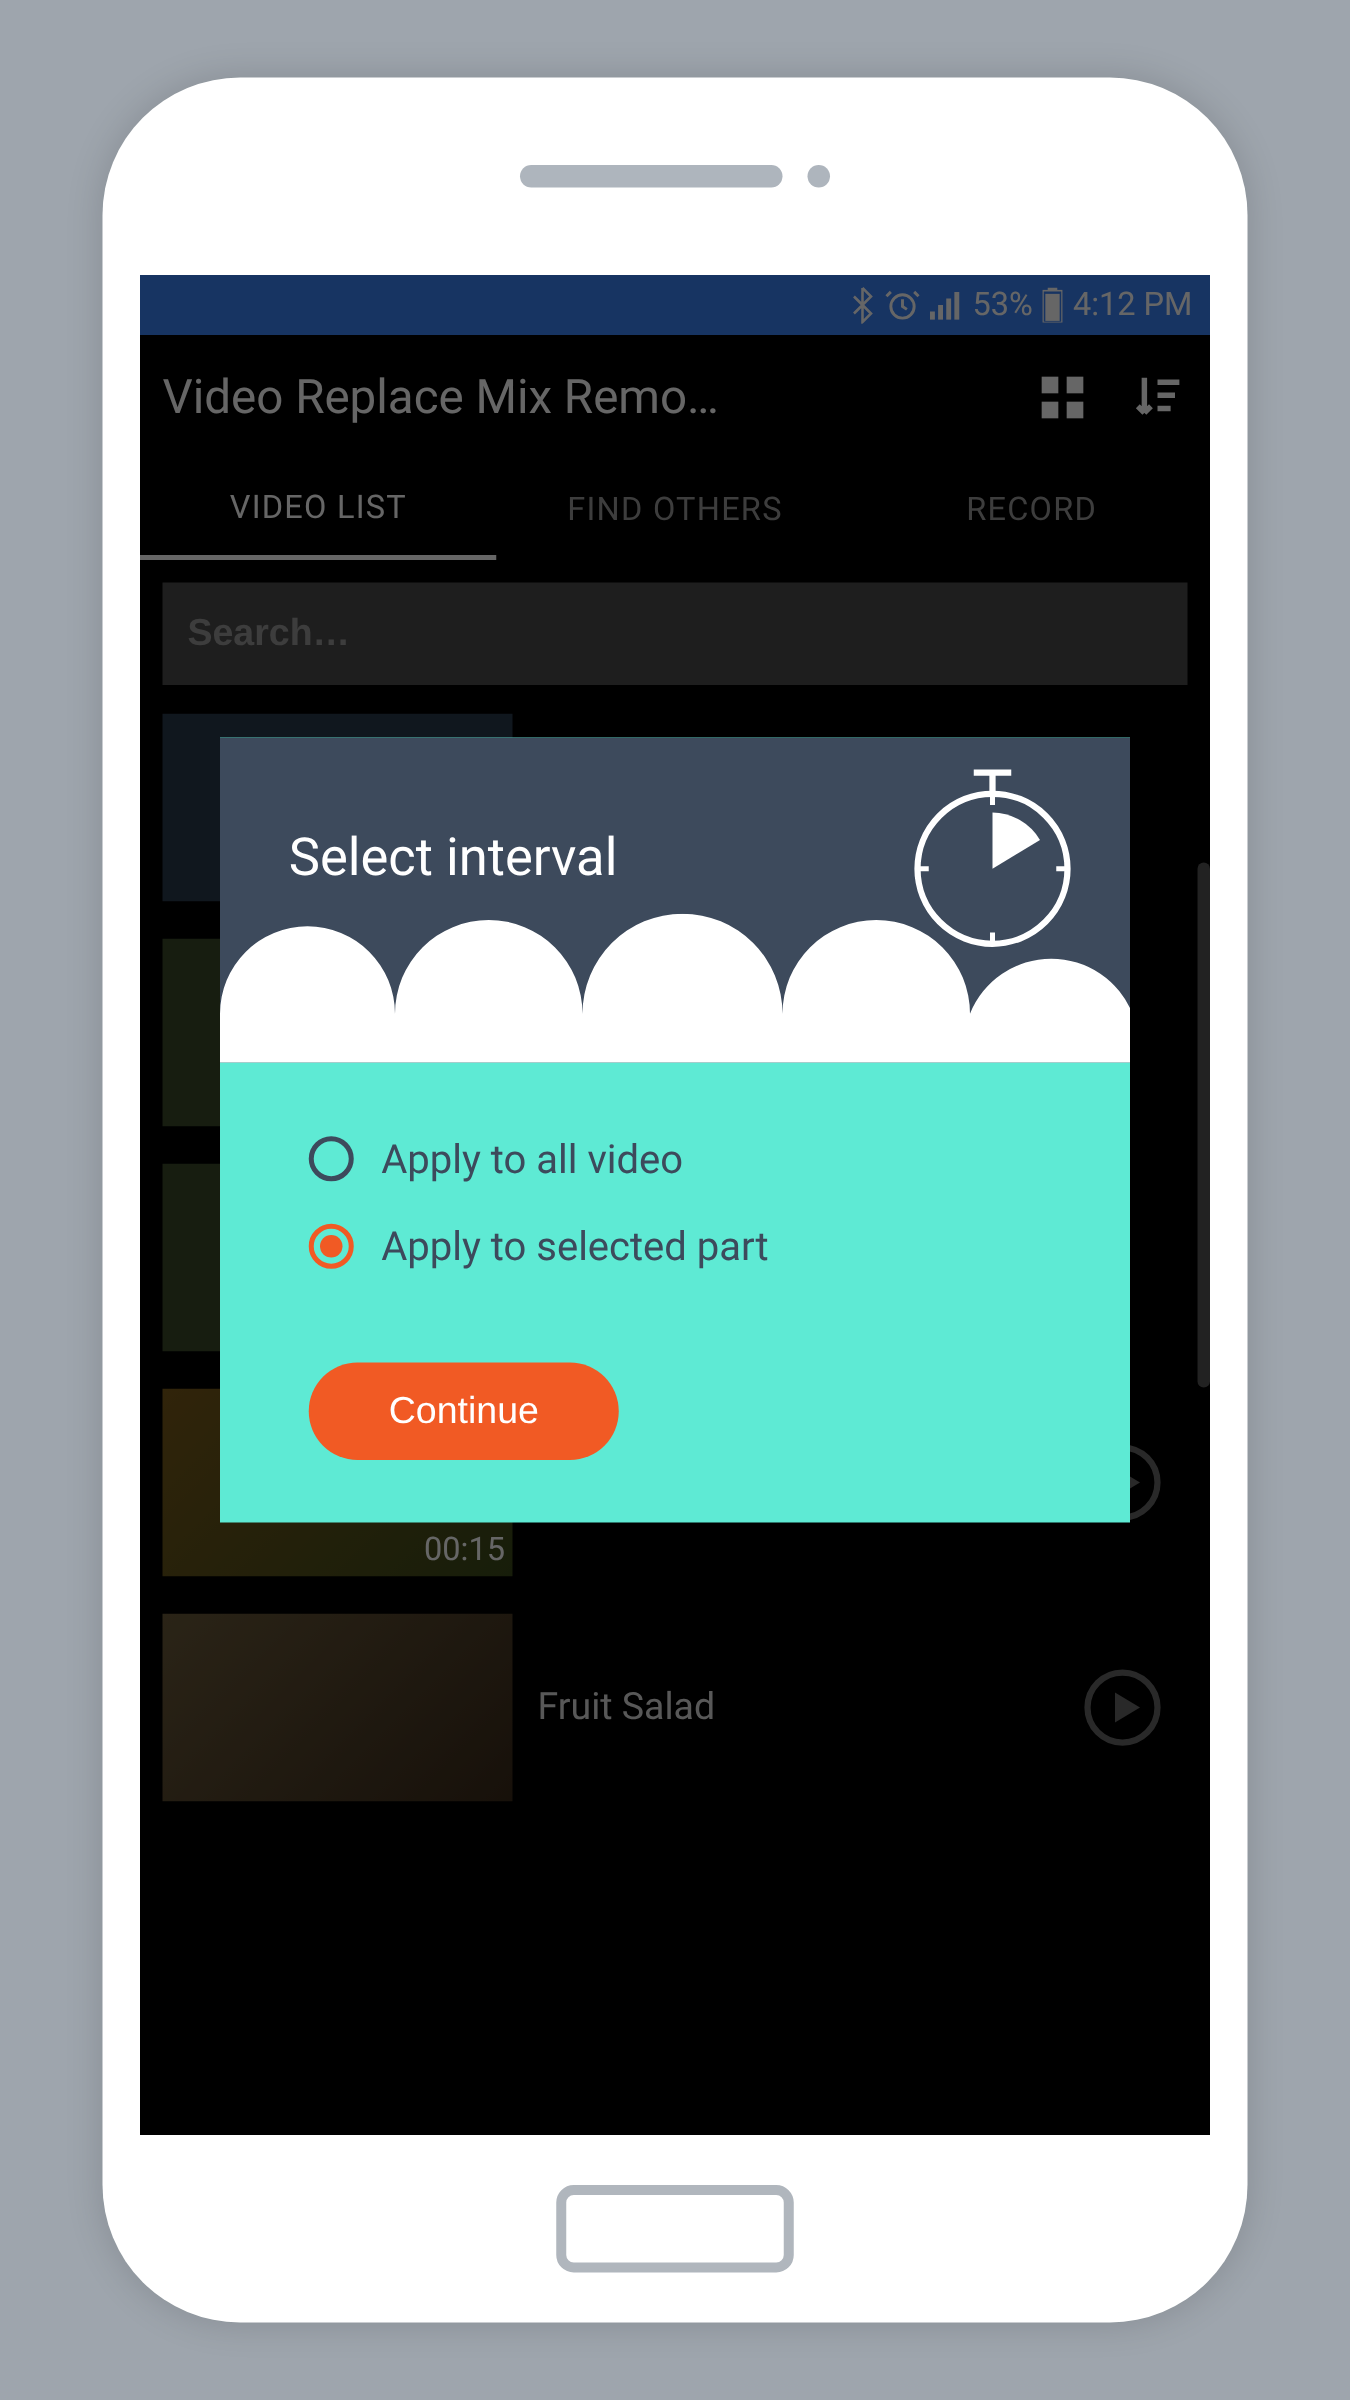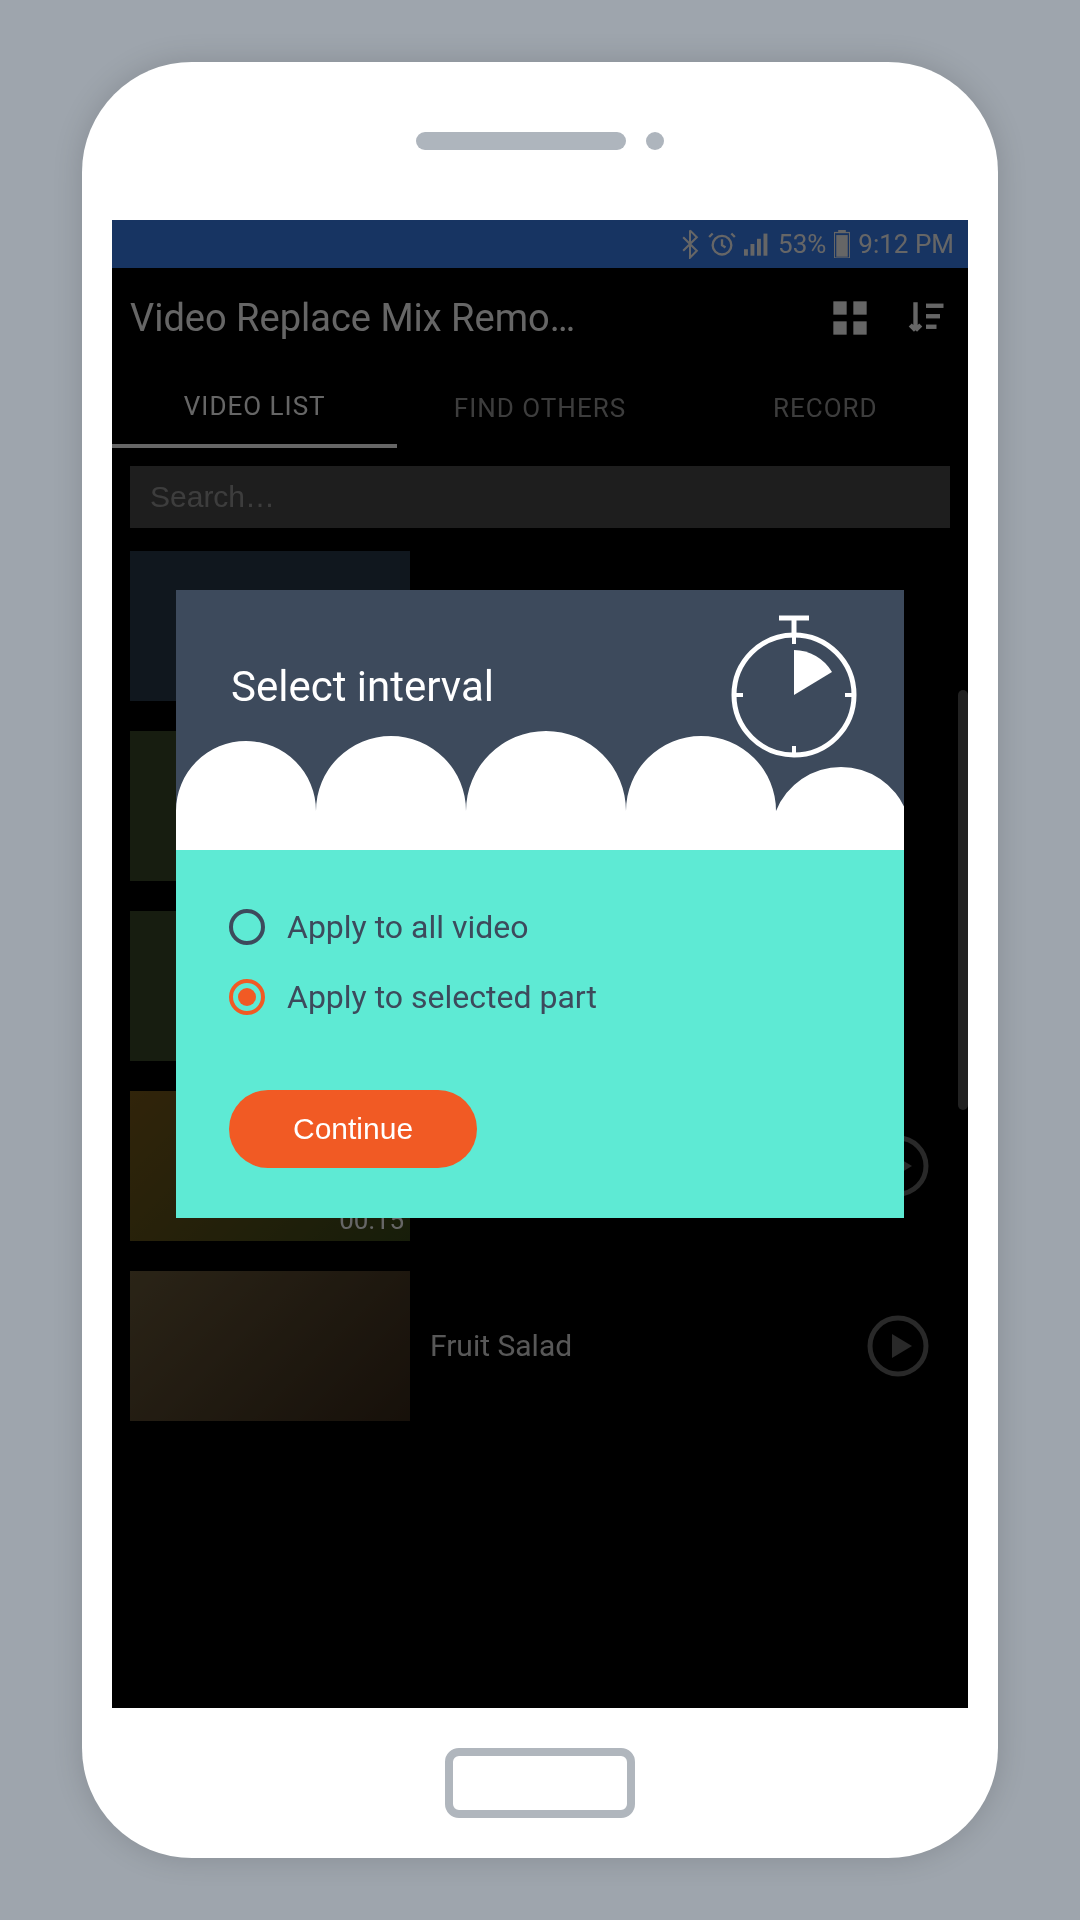--- a/index.html
+++ b/index.html
@@ -101,26 +101,27 @@
 }
 .tab.active {
   color: #fff;
   border-bottom: 4px solid #fff;
 }
 .search-row {
   padding: 18px;
 }
 .search-input {
   width: 100%;
-  height: 62px;
+  height: 82px;
   background: #4d4d4d;
   border: none;
   padding: 0 20px;
   font-size: 30px;
   color: #fff;
+  font-weight: bold;
 }
 .search-input::placeholder { color: #9a9a9a; }
 .list {
   padding: 0 18px;
 }
 .list-item {
   display: flex;
   align-items: center;
   gap: 20px;
   height: 160px;
@@ -196,21 +197,21 @@
   top: 20px;
 }
 .cloud-wave {
   position: absolute;
   bottom: -1px;
   left: 0;
   right: 0;
   height: 120px;
 }
 .dialog-body {
-  padding: 58px 53px 50px;
+  padding: 58px 71px 50px;
 }
 .radio-row {
   display: flex;
   align-items: center;
   gap: 22px;
   margin-bottom: 32px;
 }
 .radio-outline {
   width: 36px;
   height: 36px;
@@ -283,21 +284,21 @@
           <rect x="5" y="9" width="3" height="9" fill="#fff"></rect>
           <rect x="10" y="5" width="3" height="13" fill="#fff"></rect>
           <rect x="15" y="1" width="3" height="17" fill="#fff"></rect>
         </svg>
       <span>53%</span>
       <svg width="16" height="28" viewBox="0 0 12 22">
           <rect x="0" y="2" width="12" height="20" stroke="#fff" stroke-width="1" fill="none"></rect>
           <rect x="3" y="0" width="6" height="2" fill="#fff"></rect>
           <rect x="1.5" y="4" width="9" height="17" fill="#fff"></rect>
         </svg>
-      <span>9:12 PM</span>
+      <span>4:12 PM</span>
     </div>
 
     <div class="app-bar">
       <div class="app-title">Video Replace Mix Remo…</div>
       <div class="icon-btn">
         <svg width="40" height="40" viewBox="0 0 24 24">
             <rect x="2" y="2" width="8" height="8" fill="#fff"></rect>
             <rect x="14" y="2" width="8" height="8" fill="#fff"></rect>
             <rect x="2" y="14" width="8" height="8" fill="#fff"></rect>
             <rect x="14" y="14" width="8" height="8" fill="#fff"></rect>

